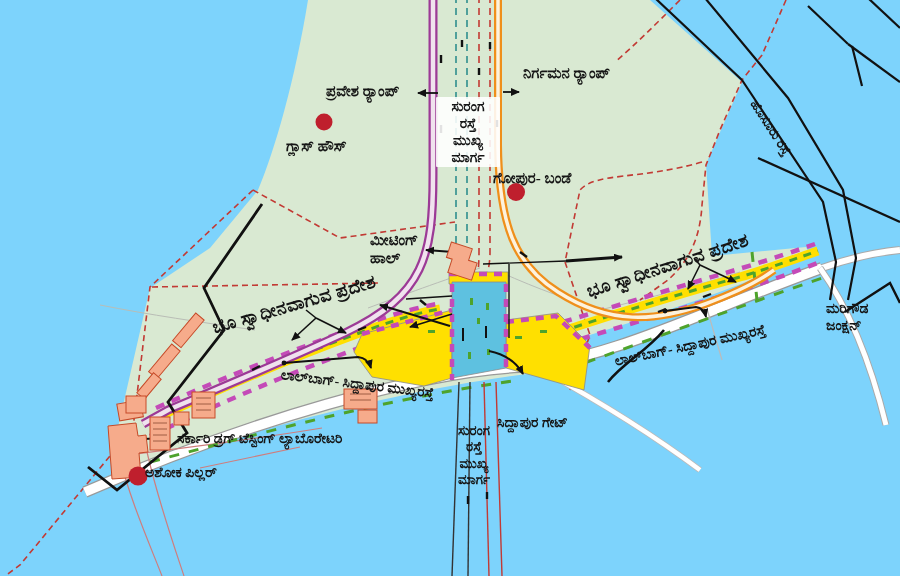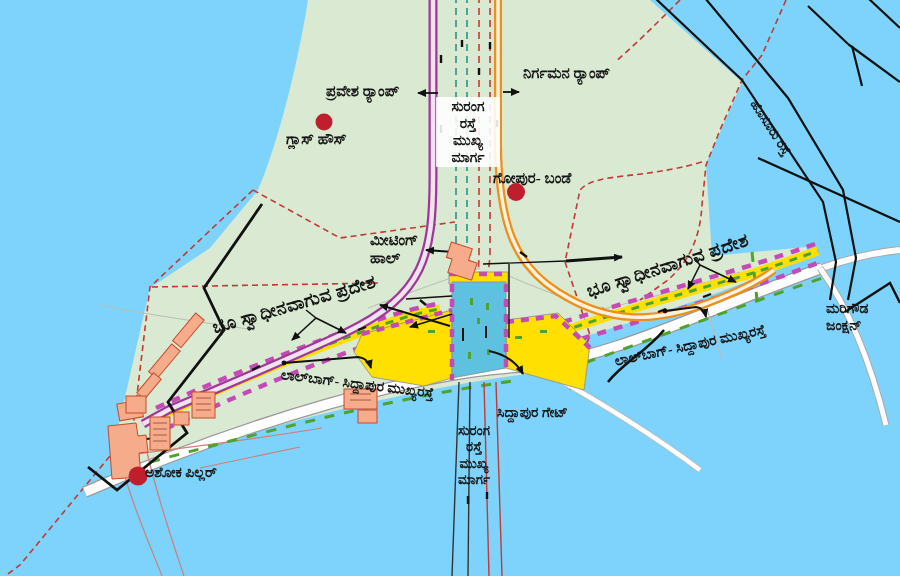--- a/index.html
+++ b/index.html
@@ -222,31 +222,32 @@
         <path d="M487,492 L487,499"></path>
   </g>
 </svg>
 
 <div class="lbl sz15" style="left:326px;top:82px">ಪ್ರವೇಶ ರ‍್ಯಾಂಪ್</div>
 <div class="lbl sz15" style="left:523px;top:64px">ನಿರ್ಗಮನ ರ‍್ಯಾಂಪ್</div>
 <div class="lbl boxed" style="left:436px;top:97px;width:60px">ಸುರಂಗ
 ರಸ್ತೆ
 ಮುಖ್ಯ
 ಮಾರ್ಗ</div>
-<div class="lbl sz15" style="left:286px;top:130px">ಗ್ಲಾಸ್ ಹೌಸ್</div>
+<div class="lbl sz15" style="left:286px;top:137px">ಗ್ಲಾಸ್ ಹೌಸ್</div>
 <div class="lbl sz15" style="left:493px;top:169px">ಗೋಪುರ- ಬಂಡೆ</div>
 <div class="lbl rot" style="left:760px;top:97px;font-size:13px;transform:rotate(57deg)">ಹೊಸೂರು ರಸ್ತೆ</div>
 <div class="lbl sz15" style="left:370px;top:231px">ಮೀಟಿಂಗ್
 ಹಾಲ್</div>
 <div class="lbl big rot" style="left:210px;top:318px;transform:rotate(-16deg)">ಭೂ ಸ್ವಾಧೀನವಾಗುವ ಪ್ರದೇಶ</div>
 <div class="lbl big rot" style="left:584px;top:282px;transform:rotate(-18deg)">ಭೂ ಸ್ವಾಧೀನವಾಗುವ ಪ್ರದೇಶ</div>
 <div class="lbl rot" style="left:282px;top:366px;transform:rotate(7deg)">ಲಾಲ್‌ಬಾಗ್- ಸಿದ್ದಾಪುರ ಮುಖ್ಯರಸ್ತೆ</div>
 <div class="lbl rot" style="left:613px;top:353px;transform:rotate(-12deg)">ಲಾಲ್‌ಬಾಗ್- ಸಿದ್ದಾಪುರ ಮುಖ್ಯರಸ್ತೆ</div>
-<div class="lbl" style="left:497px;top:404px">ಸಿದ್ದಾಪುರ ಗೇಟ್</div>
+<div class="lbl" style="left:497px;top:414px">ಸಿದ್ದಾಪುರ ಗೇಟ್</div>
 <div class="lbl" style="left:826px;top:300px">ಮರಿಗೌಡ
 ಜಂಕ್ಷನ್</div>
+<div class="lbl" style="left:177px;top:430px">ಸರ್ಕಾರಿ ಡ್ರಗ್ ಟೆಸ್ಟಿಂಗ್ ಲ್ಯಾಬೊರೇಟರಿ</div>
 <div class="lbl" style="left:145px;top:464px">ಅಶೋಕ ಪಿಲ್ಲರ್</div>
 <div class="lbl ctr" style="left:446px;top:423px;width:56px;font-size:13.5px">ಸುರಂಗ
 ರಸ್ತೆ
 ಮುಖ್ಯ
 ಮಾರ್ಗ</div>
 
 </div>
 
 </body></html>

